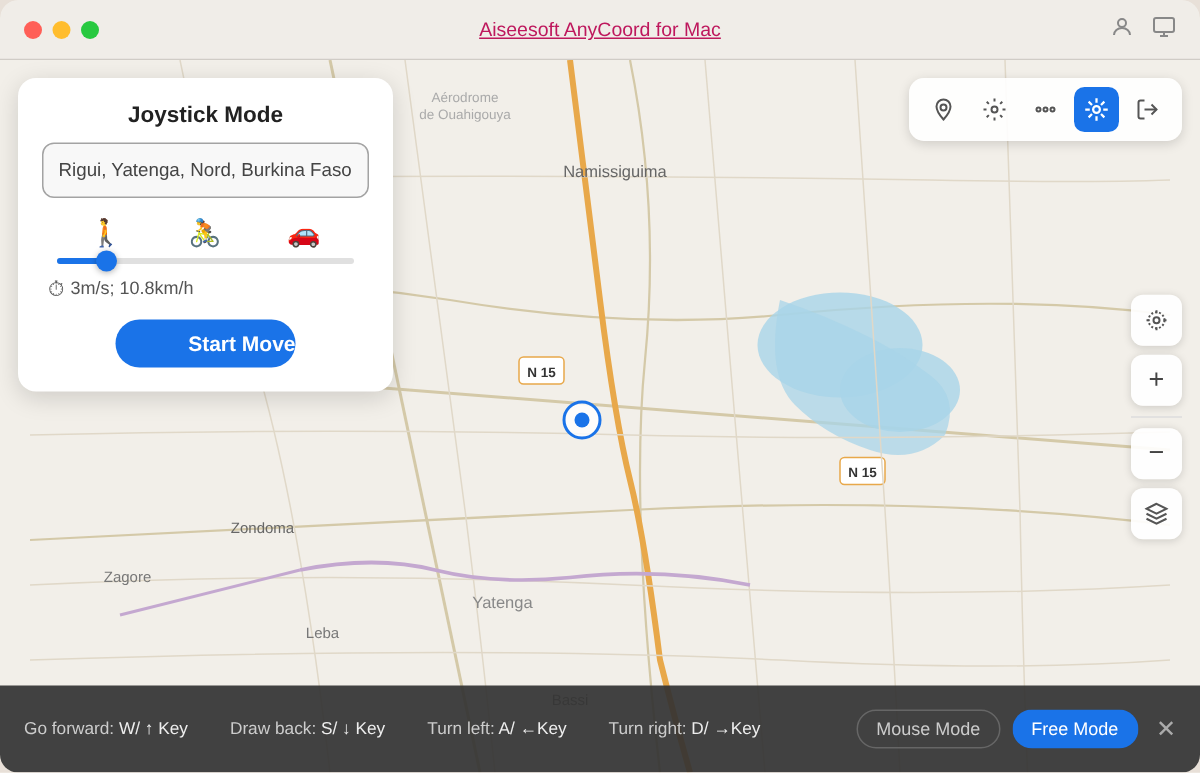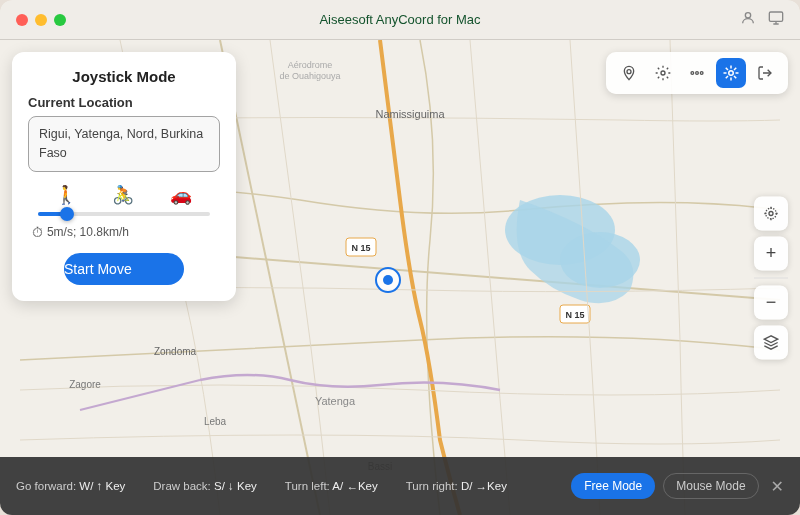--- a/index.html
+++ b/index.html
@@ -36,22 +36,23 @@
       border-radius: 50%;
     }
     .tl-red { background: #ff5f57; }
     .tl-yellow { background: #ffbd2e; }
     .tl-green { background: #28c940; }
     .title-text {
       position: absolute;
       left: 50%;
       transform: translateX(-50%);
       font-size: 13px;
-      color: #14532d;
+      color: #be185d;
       font-weight: 500;
+      text-decoration: underline;
     }
     .title-bar-actions {
       margin-left: auto;
       display: flex;
       gap: 12px;
       align-items: center;
     }
     .title-icon {
       color: #888;
       font-size: 15px;
@@ -107,21 +108,21 @@
     .toolbar-btn.active {
       background: #1a73e8;
       color: white;
     }
 
     
     .joystick-panel {
       position: absolute;
       top: 12px;
       left: 12px;
-      width: 224px;
+      width: 250px;
       background: white;
       border-radius: 12px;
       padding: 16px;
       box-shadow: 0 4px 16px rgba(0,0,0,0.15);
     }
     .panel-title {
       font-size: 15px;
       font-weight: 600;
       color: #222;
       text-align: center;
@@ -202,23 +203,23 @@
     .start-btn {
       display: block;
       width: 120px;
       margin: 0 auto;
       padding: 8px 0;
       background: #1a73e8;
       color: white;
       border: none;
       border-radius: 20px;
       font-size: 14px;
-      font-weight: 400;
-      cursor: pointer;
-      text-align: left;
+      font-weight: 700;
+      cursor: pointer;
+      text-align: right;
     }
 
     
     .right-tools {
       position: absolute;
       right: 12px;
       top: 50%;
       transform: translateY(-50%);
       display: flex;
       flex-direction: column;
@@ -433,41 +434,40 @@
       <svg width="16" height="16" viewBox="0 0 24 24" fill="none" stroke="#555" stroke-width="2">
         <path d="M9 21H5a2 2 0 0 1-2-2V5a2 2 0 0 1 2-2h4"></path>
           <polyline points="16 17 21 12 16 7"></polyline>
           <line x1="21" y1="12" x2="9" y2="12"></line>
       </svg>
     </div>
   </div>
 
   <div class="joystick-panel">
     <div class="panel-title">Joystick Mode</div>
-    <div class="panel-subtitle">Current Location</div>
     <div class="location-box">
       <span>Rigui, Yatenga, Nord, Burkina Faso</span><br>
     </div>
 
     <div class="transport-selector">
       <span class="transport-icon active">🚶</span>
       <span class="transport-icon">🚴</span>
       <span class="transport-icon">🚗</span>
     </div>
 
     <div class="speed-slider-container">
       <div class="slider-track">
         <div class="slider-fill"></div>
         <div class="slider-thumb"></div>
       </div>
     </div>
 
     <div class="speed-text">
       <span class="speed-icon">⏱</span>
-      <span>5m/s; 10.8km/h</span>
+      <span>3m/s; 10.8km/h</span>
     </div>
 
     <button class="start-btn">Start Move</button>
   </div>
 
   <div class="location-marker">
     <div class="marker-outer">
       <div class="marker-inner"></div>
     </div>
   </div>
@@ -499,19 +499,19 @@
   <div class="bottom-bar">
     <div class="bottom-hint">
       <div class="hint-row">
         <span class="hint-item">Go forward:<span> W/ ↑ Key</span></span>
         <span class="hint-item">Draw back:<span> S/ ↓ Key</span></span>
         <span class="hint-item">Turn left:<span> A/ ←Key</span></span>
         <span class="hint-item">Turn right:<span> D/ →Key</span></span>
       </div>
     </div>
     <div class="bottom-buttons">
+      <button class="mode-btn inactive-mode">Mouse Mode</button>
       <button class="mode-btn active-mode">Free Mode</button>
-      <button class="mode-btn inactive-mode">Mouse Mode</button>
     </div>
     <span class="close-bottom">✕</span>
   </div>
 
 </div>
 
 </body></html>

